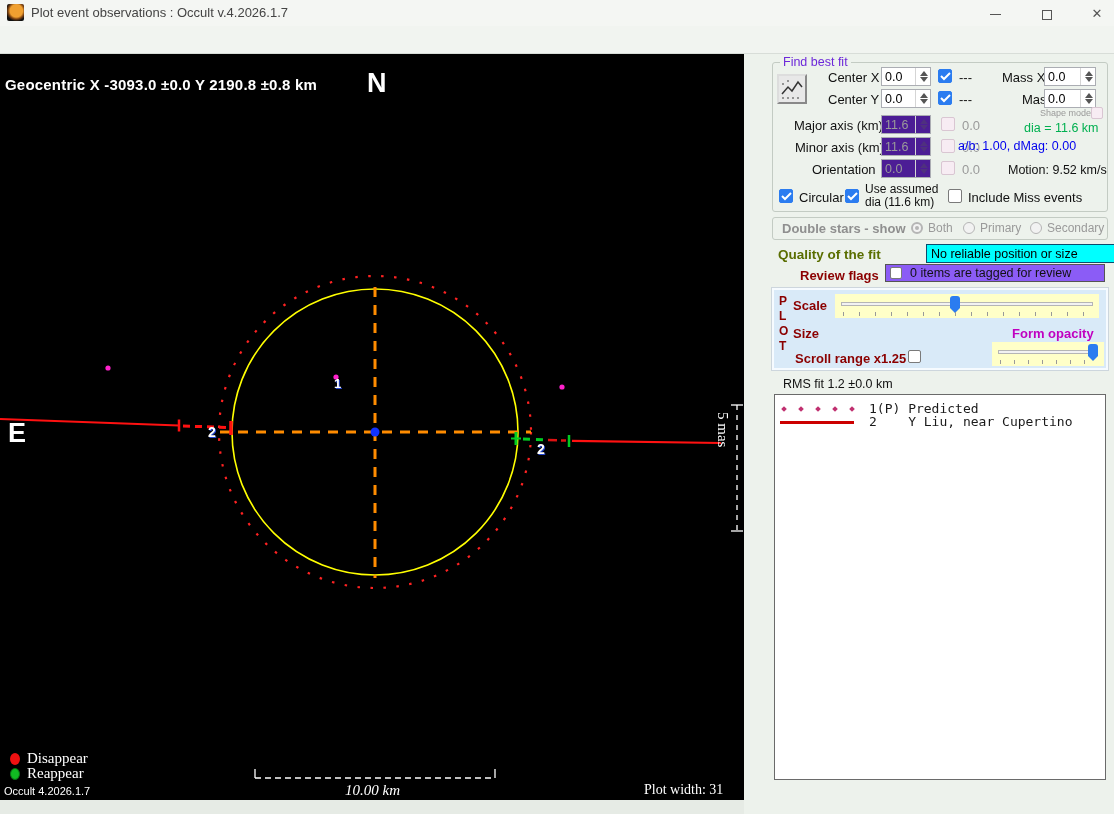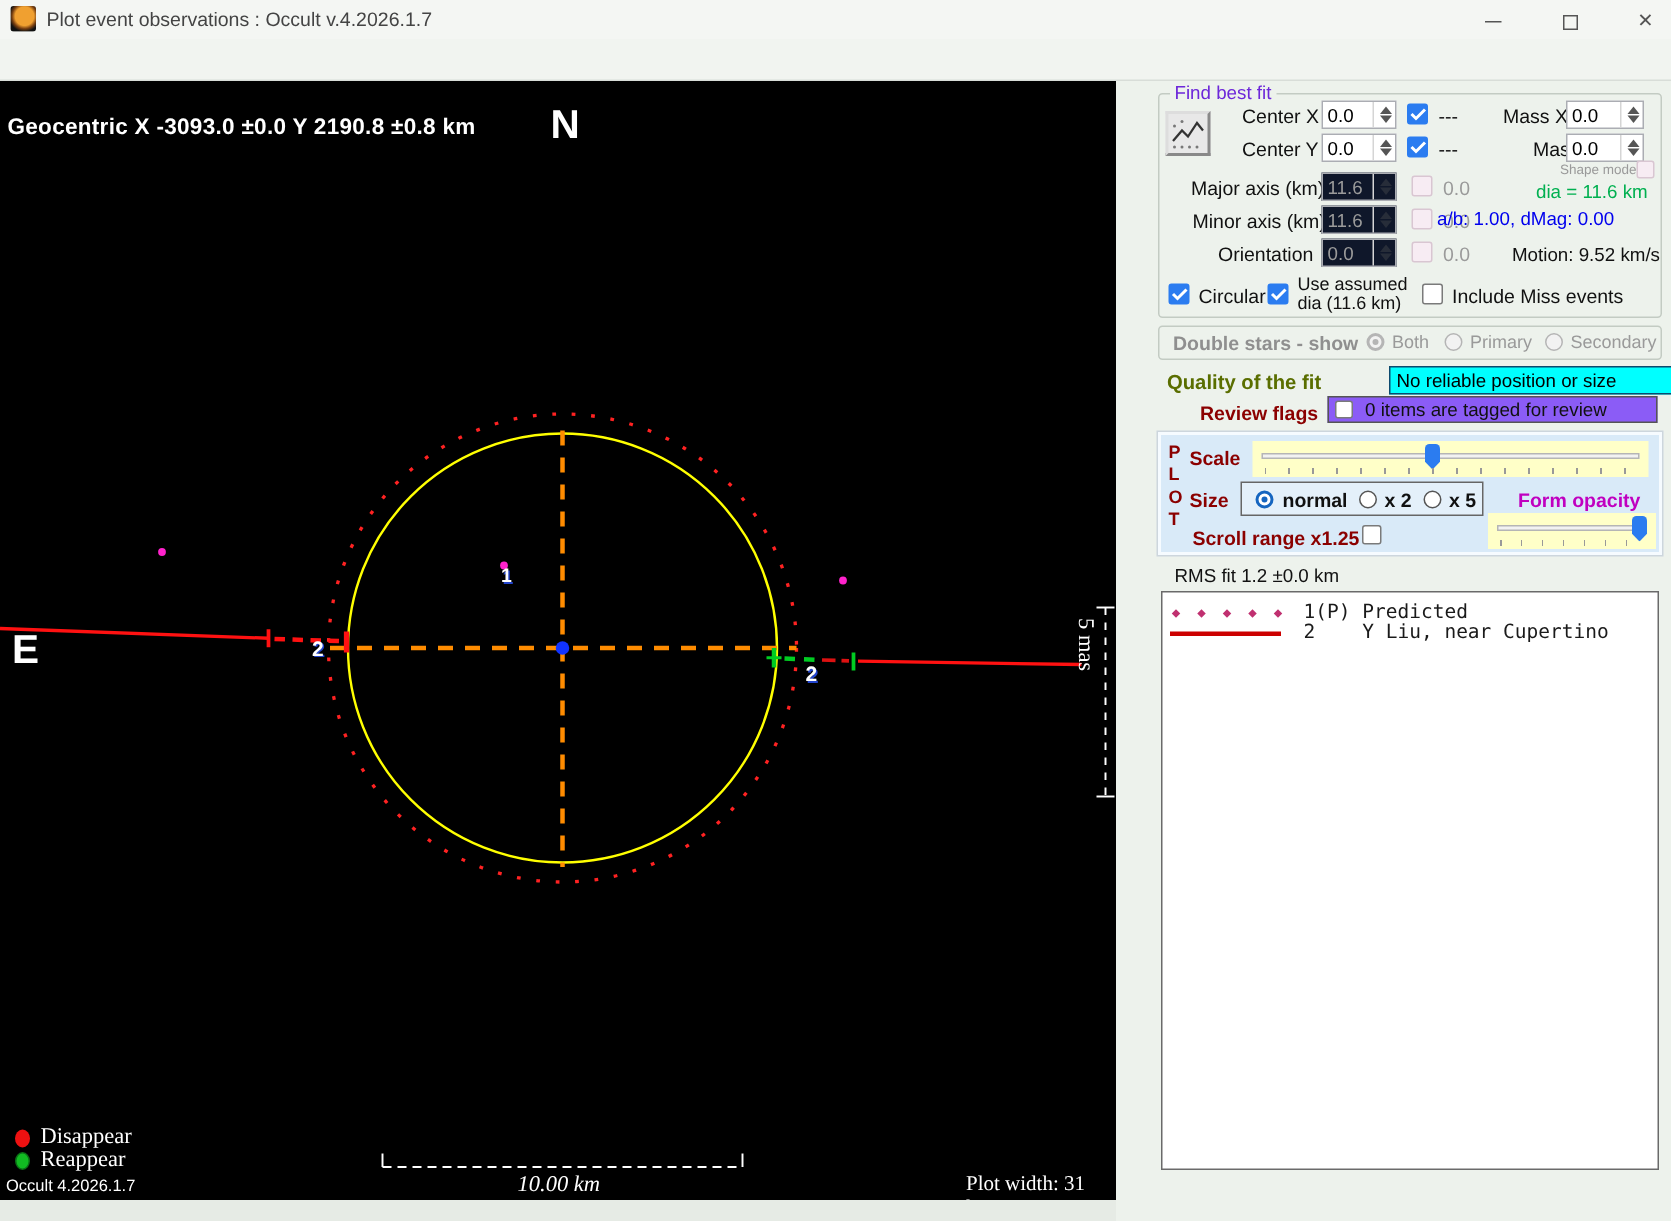--- a/index.html
+++ b/index.html
@@ -32,21 +32,21 @@
   .leg-dot { position:absolute; width:10px; height:12px; border-radius:50%; }
 
   .bottom-strip { left:0; top:800px; width:744px; height:14px; background:#e6ebe5; }
 
   
   .rpanel { left:744px; top:54px; width:370px; height:760px; background:#edf2ec; }
   .grp { position:absolute; border:1px solid #c3cbc3; border-radius:3px; }
   .grp-label { position:absolute; background:#edf2ec; padding:0 3px; font-size:12.5px; color:#6d28d9; }
   .lbl { position:absolute; font-size:13px; color:#111; white-space:nowrap; }
   .spin { position:absolute; height:19px; background:#fff; border:1px solid #abadb3; font-size:12.5px; }
-  .spin.disabled { color:#9a9a9a; background:#0f172a; }
+  .spin.disabled { color:#9a9a9a; background:#4c1d95; }
   .spin-val { position:absolute; left:3px; top:2px; }
   .spin-btns { position:absolute; right:0; top:0; width:15px; height:100%; border-left:1px solid #d5d5d5; }
   .arrow-up { position:absolute; left:4px; top:3px; width:0; height:0; border-left:4px solid transparent;
               border-right:4px solid transparent; border-bottom:5px solid #555; }
   .arrow-dn { position:absolute; left:4px; bottom:3px; width:0; height:0; border-left:4px solid transparent;
               border-right:4px solid transparent; border-top:5px solid #555; }
   .cb { position:absolute; width:14px; height:14px; border:1px solid #7a7a7a; background:#fff; border-radius:2px; }
   .cb.checked { background:#2b7cf0; border-color:#2b7cf0; }
   .cb.disabled { background:#f7ecf3; border-color:#d9c6d2; }
   .cb svg { position:absolute; left:1px; top:2px; }
@@ -303,28 +303,20 @@
   <div class="lbl darkred" style="left:5px; top:49px; font-size:12px;">T</div>
 
   <div class="lbl darkred" style="left:19px; top:8px; font-size:13px;">Scale</div>
   <div class="slider" style="left:61px; top:4px; width:264px; height:24px;">
     <div class="groove"></div>
     <div class="thumb" style="left:115px;"></div>
     <div class="ticks"></div>
   </div>
 
   <div class="lbl darkred" style="left:19px; top:36px; font-size:13px;">Size</div>
-  <div class="abs" style="left:53px; top:31px; width:162px; height:23px; border:1px solid #666; background:#e4f0fa; position:absolute;">
-    <span class="radio sel" style="left:9px; top:5px;"></span>
-    <div class="lbl" style="left:27px; top:4px; font-weight:bold;">normal</div>
-    <span class="radio" style="left:78px; top:5px;"></span>
-    <div class="lbl" style="left:95px; top:4px; font-weight:bold;">x 2</div>
-    <span class="radio" style="left:121px; top:5px;"></span>
-    <div class="lbl" style="left:138px; top:4px; font-weight:bold;">x 5</div>
-  </div>
   <div class="lbl" style="left:238px; top:36px; font-weight:bold; color:#c000c0;">Form opacity</div>
 
   <div class="lbl darkred" style="left:21px; top:61px; font-size:13px;">Scroll range x1.25</div>
   <span class="cb" style="left:134px; top:60px; width:13px; height:13px;"></span>
   <div class="slider" style="left:218px; top:52px; width:112px; height:24px;">
     <div class="groove"></div>
     <div class="thumb" style="left:96px;"></div>
     <div class="ticks" style="background:repeating-linear-gradient(90deg,#999 0 1px,transparent 1px 14px);"></div>
   </div>
 </div>

